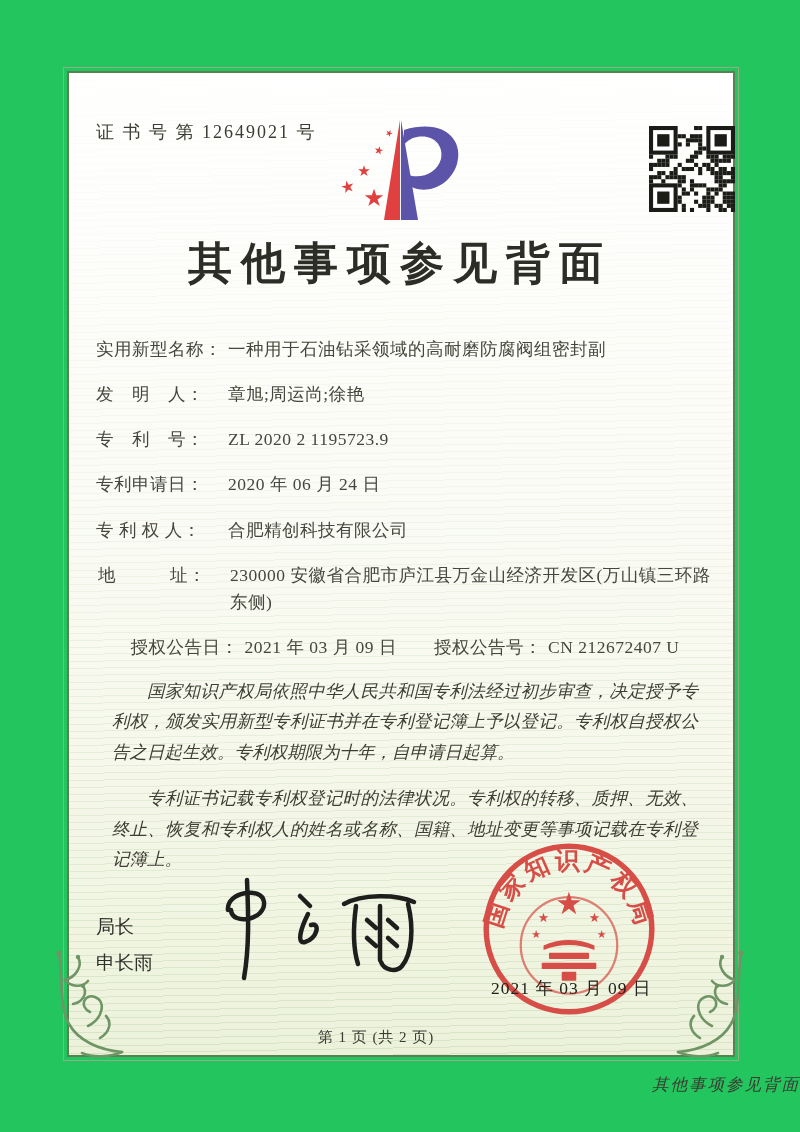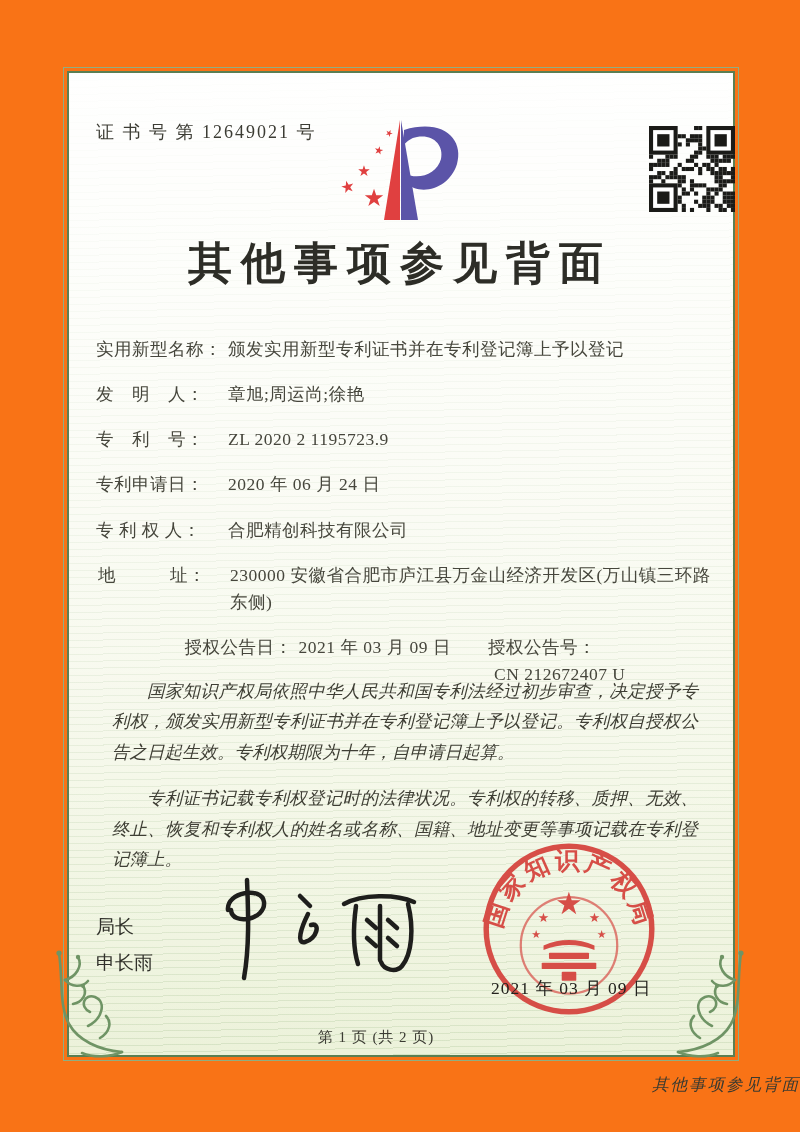--- a/index.html
+++ b/index.html
@@ -1,17 +1,17 @@
 <!DOCTYPE html>
 <html><head>
 <meta charset="utf-8">
 <style>
   html,body{margin:0;padding:0;}
   body{background:#e9e9e4;font-family:"Liberation Serif","DejaVu Serif",serif;}
-  .page{position:relative;width:800px;height:1132px;background:#f97316;overflow:hidden;margin:0 auto;}
+  .page{position:relative;width:800px;height:1132px;background:#22c55e;overflow:hidden;margin:0 auto;}
 
   
   .frame{position:absolute;left:63px;top:67px;width:674px;height:992px;
          border:1px solid #8fae83;}
   .frame-inner{position:absolute;inset:3px;border:2px solid #5a7f53;
     background:
       linear-gradient(180deg, rgba(255,255,255,.95) 0%, rgba(255,255,255,.55) 45%, rgba(255,255,255,0) 100%),
       repeating-linear-gradient(179deg, rgba(140,175,120,.22) 0 1px, rgba(0,0,0,0) 1px 7px),
       linear-gradient(180deg,#f9faf0 0%,#f3f6e4 60%,#ecf2da 100%);}
 
@@ -29,21 +29,21 @@
          font-size:44px;font-weight:600;letter-spacing:9px;color:#2d2d27;}
 
   
   .fields{position:absolute;left:96px;top:336px;width:618px;font-size:17.5px;color:#46463c;}
   .f-row{display:flex;align-items:flex-start;margin-bottom:18px;line-height:1.55;justify-content:center;}
   .f-label{flex:0 0 132px;white-space:pre;letter-spacing:.5px;}
   .f-value{flex:1;letter-spacing:.5px;}
   .f-value.addr{max-width:482px;}
   .grant-row{display:flex;gap:0;}
   .grant-group{display:flex;}
-  .grant-group.second{margin-left:37px;flex-direction:column;}
+  .grant-group.second{margin-left:37px;}
   .g-label{white-space:pre;letter-spacing:.5px;}
   .g-value{letter-spacing:.5px;margin-left:6px;}
 
   
   .paras{position:absolute;left:96px;top:660px;width:618px;font-size:17.5px;
          font-style:italic;color:#3e3e34;line-height:1.74;text-align:justify;}
   .paras p{margin:16px;text-indent:2em;}
 
   
   .sig-title{position:absolute;left:96px;top:914px;font-size:19px;color:#30302a;
@@ -273,21 +273,21 @@
       <rect x="0" y="56" width="28" height="28" fill="#1b1b18"></rect>
       <rect x="4" y="60" width="20" height="20" fill="#fff"></rect>
       <rect x="8" y="64" width="12" height="12" fill="#1b1b18"></rect>
     </svg>
 
   <div class="title">其他事项参见背面</div>
 
   <div class="fields">
     <div class="f-row">
       <span class="f-label">实用新型名称：</span>
-      <span class="f-value">颁发实用新型专利证书并在专利登记簿上予以登记</span>
+      <span class="f-value">一种用于石油钻采领域的高耐磨防腐阀组密封副</span>
     </div>
     <div class="f-row">
       <span class="f-label">发　明　人：</span>
       <span class="f-value">章旭;周运尚;徐艳</span>
     </div>
     <div class="f-row">
       <span class="f-label">专　利　号：</span>
       <span class="f-value">ZL 2020 2 1195723.9</span>
     </div>
     <div class="f-row">

